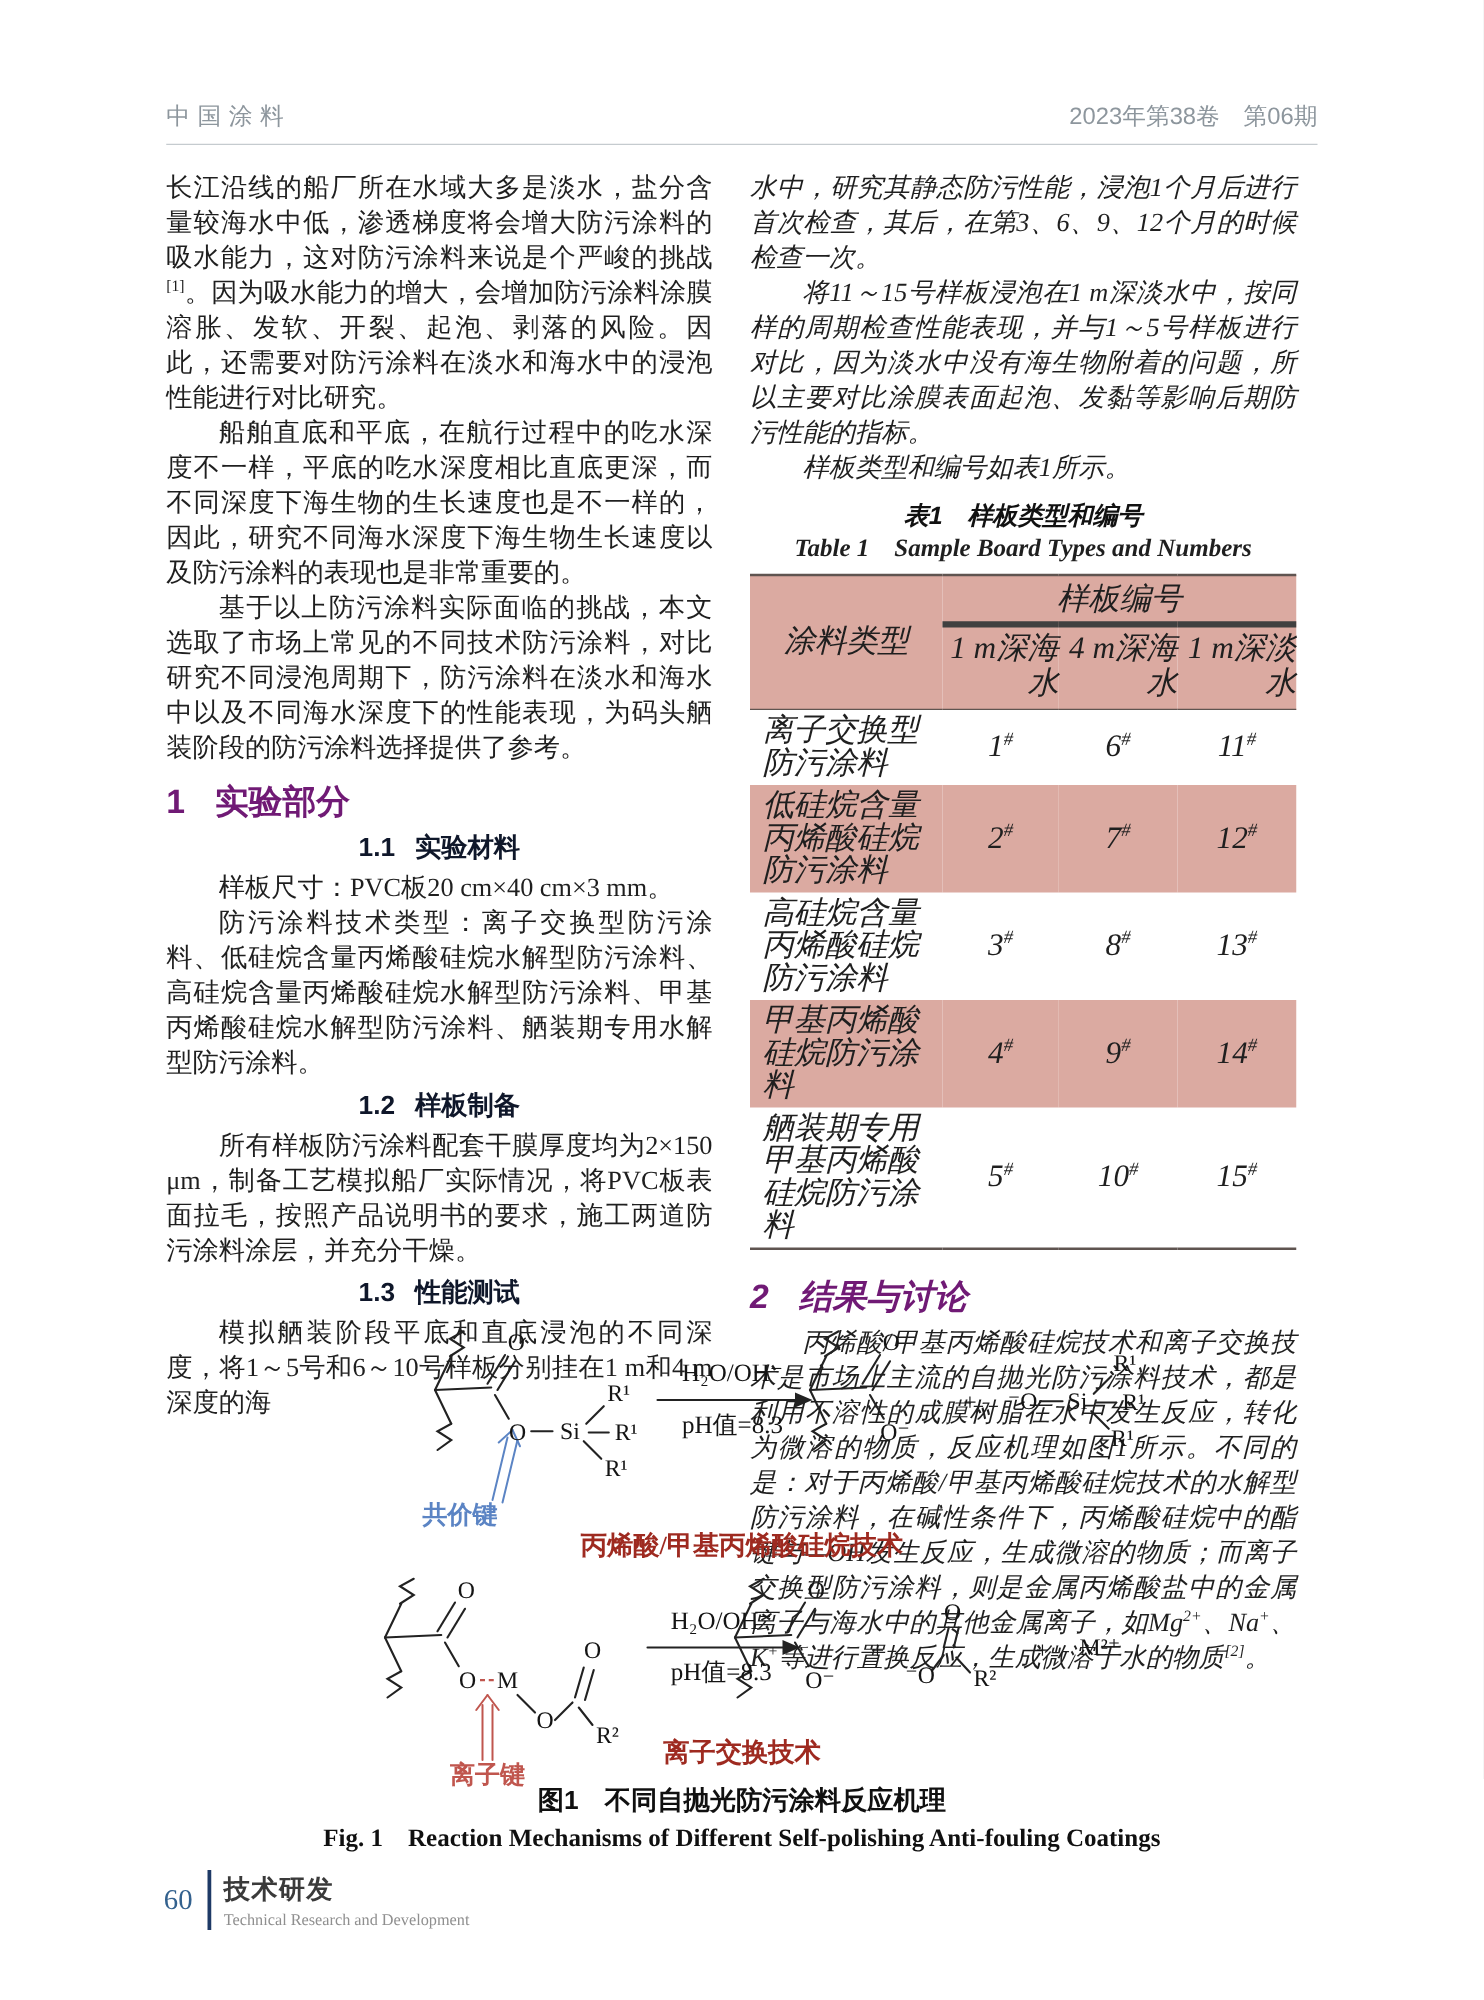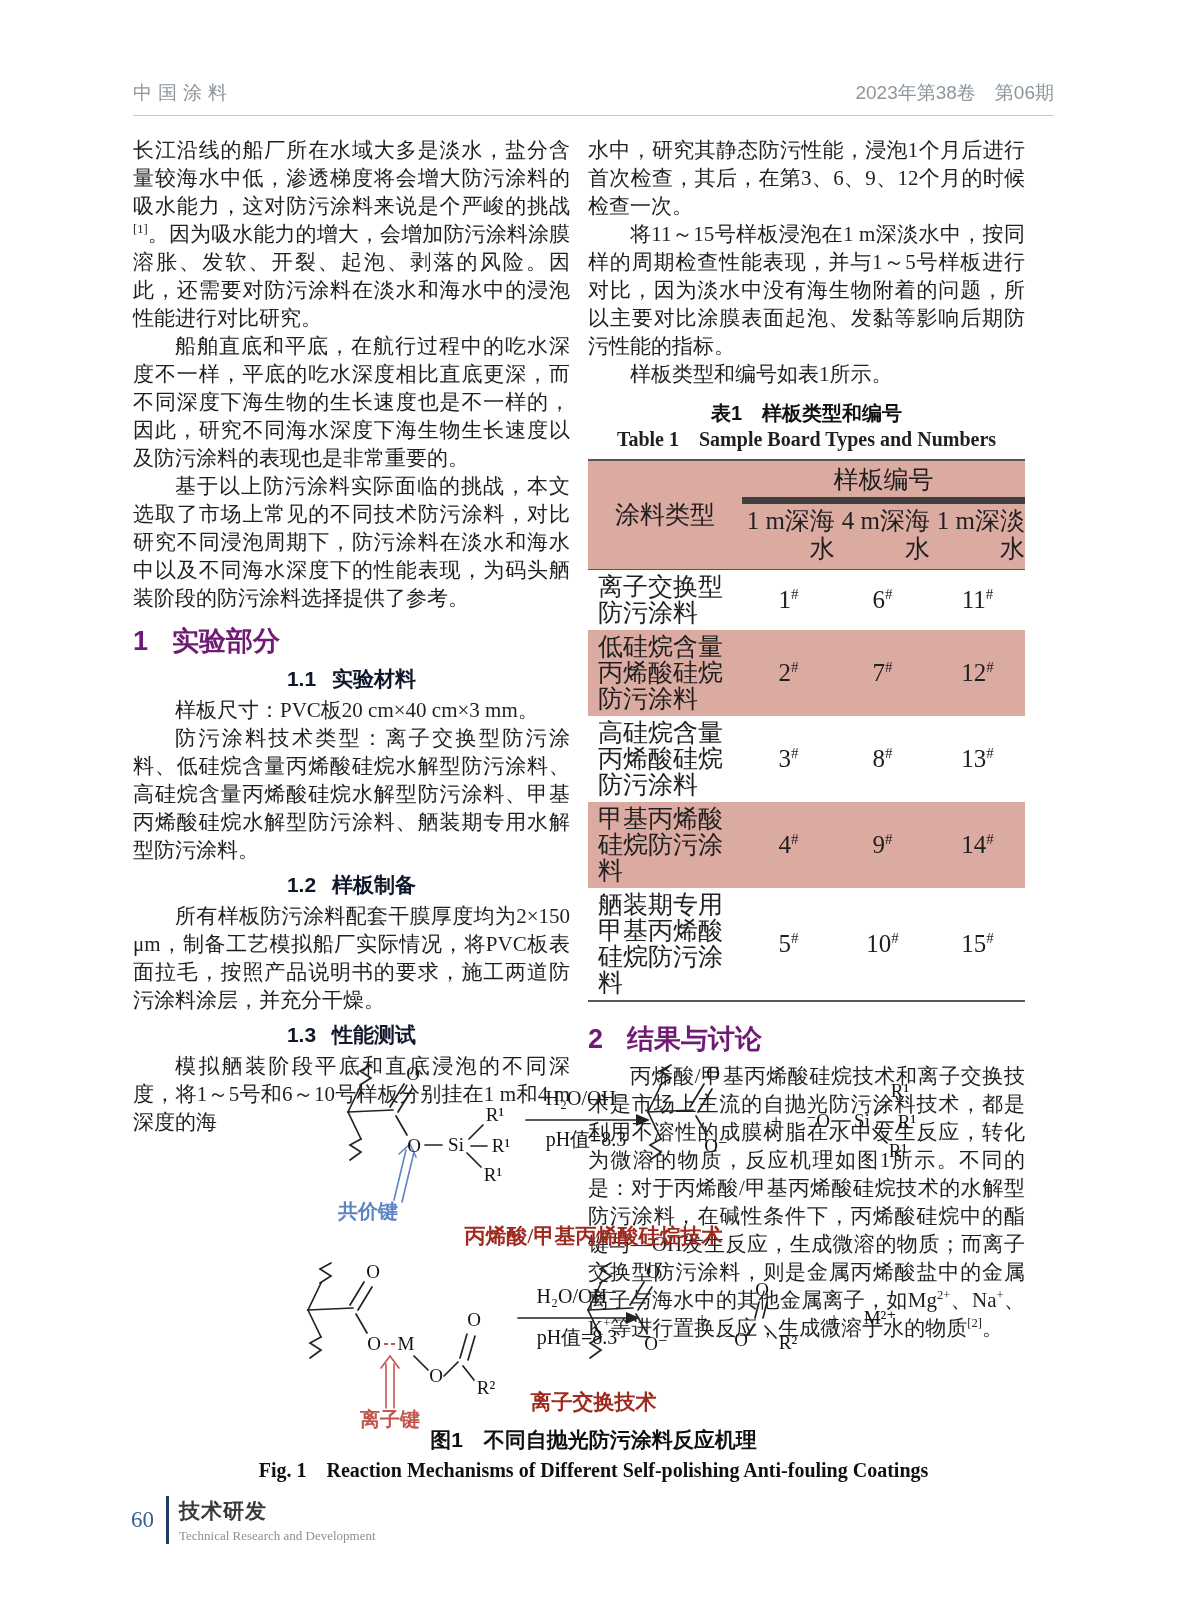--- a/index.html
+++ b/index.html
@@ -6,41 +6,41 @@
   .page{position:relative;width:1187px;height:1600px;background:#ffffff;margin:0 auto;overflow:hidden;
         font-family:"Liberation Serif","DejaVu Serif",serif;color:#1f1f1f;}
   
   .hdr{position:absolute;left:133px;right:133px;top:80px;display:flex;justify-content:space-between;
        align-items:flex-end;padding-bottom:9px;border-bottom:1.5px solid #c5cbcf;
        font-family:"Liberation Sans","DejaVu Sans",sans-serif;color:#8d969d;font-size:19px;}
   .hdr .jname{letter-spacing:6px;text-align:right;}
   
   .col{position:absolute;top:136px;width:437px;font-size:21px;line-height:28px;text-align:justify;}
   .col-l{left:133px;}
-  .col-r{left:588px;}
+  .col-r{left:600px;font-style:italic;}
   .col p{margin:0;}
   .ind{text-indent:2em;}
   sup{font-size:0.60em;vertical-align:super;line-height:0;}
   
   .h1{font-family:"Liberation Sans","DejaVu Sans",sans-serif;font-weight:bold;color:#701a75;
       font-size:27px;line-height:34px;margin:12px 0 6px;text-align:left;}
   .h1 .num{margin-right:24px;}
   .h2{font-family:"Liberation Sans","DejaVu Sans",sans-serif;font-weight:bold;color:#0f172a;
       font-size:21px;line-height:28px;margin:7px 0 3px;text-align:center;}
   .h2 .num{margin-right:16px;}
   
   .tbl-title-zh{font-family:"Liberation Sans","DejaVu Sans",sans-serif;font-weight:bold;color:#111;
       font-size:20px;text-align:center;margin-top:12px;line-height:26px;}
   .tbl-title-en{font-weight:bold;font-size:20px;text-align:center;line-height:26px;margin-bottom:7px;}
   table.tbl{width:100%;border-collapse:collapse;border-top:2px solid #5f5450;border-bottom:2px solid #5f5450;
       font-size:25px;}
   table.tbl thead{border-bottom:1.5px solid #5f5450;}
   table.tbl th{background:#dbaaa1;font-weight:normal;}
   th.cell-type{width:152px;text-align:center;}
-  th.cell-group{border-bottom:7px solid #404040;padding:5px 0 3px;text-align:center;}
+  th.cell-group{border-bottom:5px solid #404040;padding:5px 0 3px;text-align:center;}
   th.cell-sub{padding:3px 0 6px;text-align:right;}
   td.lbl{text-align:left;padding:4px 2px 4px 10px;line-height:26px;}
   td.val{text-align:center;}
   tr.alt{background:#dbaaa1;}
   
   .figure{position:absolute;left:133px;top:1060px;width:921px;height:432px;}
   .figure svg{position:absolute;overflow:visible;}
   .svgtext{font-family:"Liberation Serif","DejaVu Serif",serif;font-size:19px;fill:#141414;}
   .svgcond{font-family:"Liberation Serif","DejaVu Serif",serif;font-size:20px;fill:#141414;}
   .fig-sub{position:absolute;width:100%;text-align:center;font-weight:bold;font-size:21px;color:#9e2a20;}

